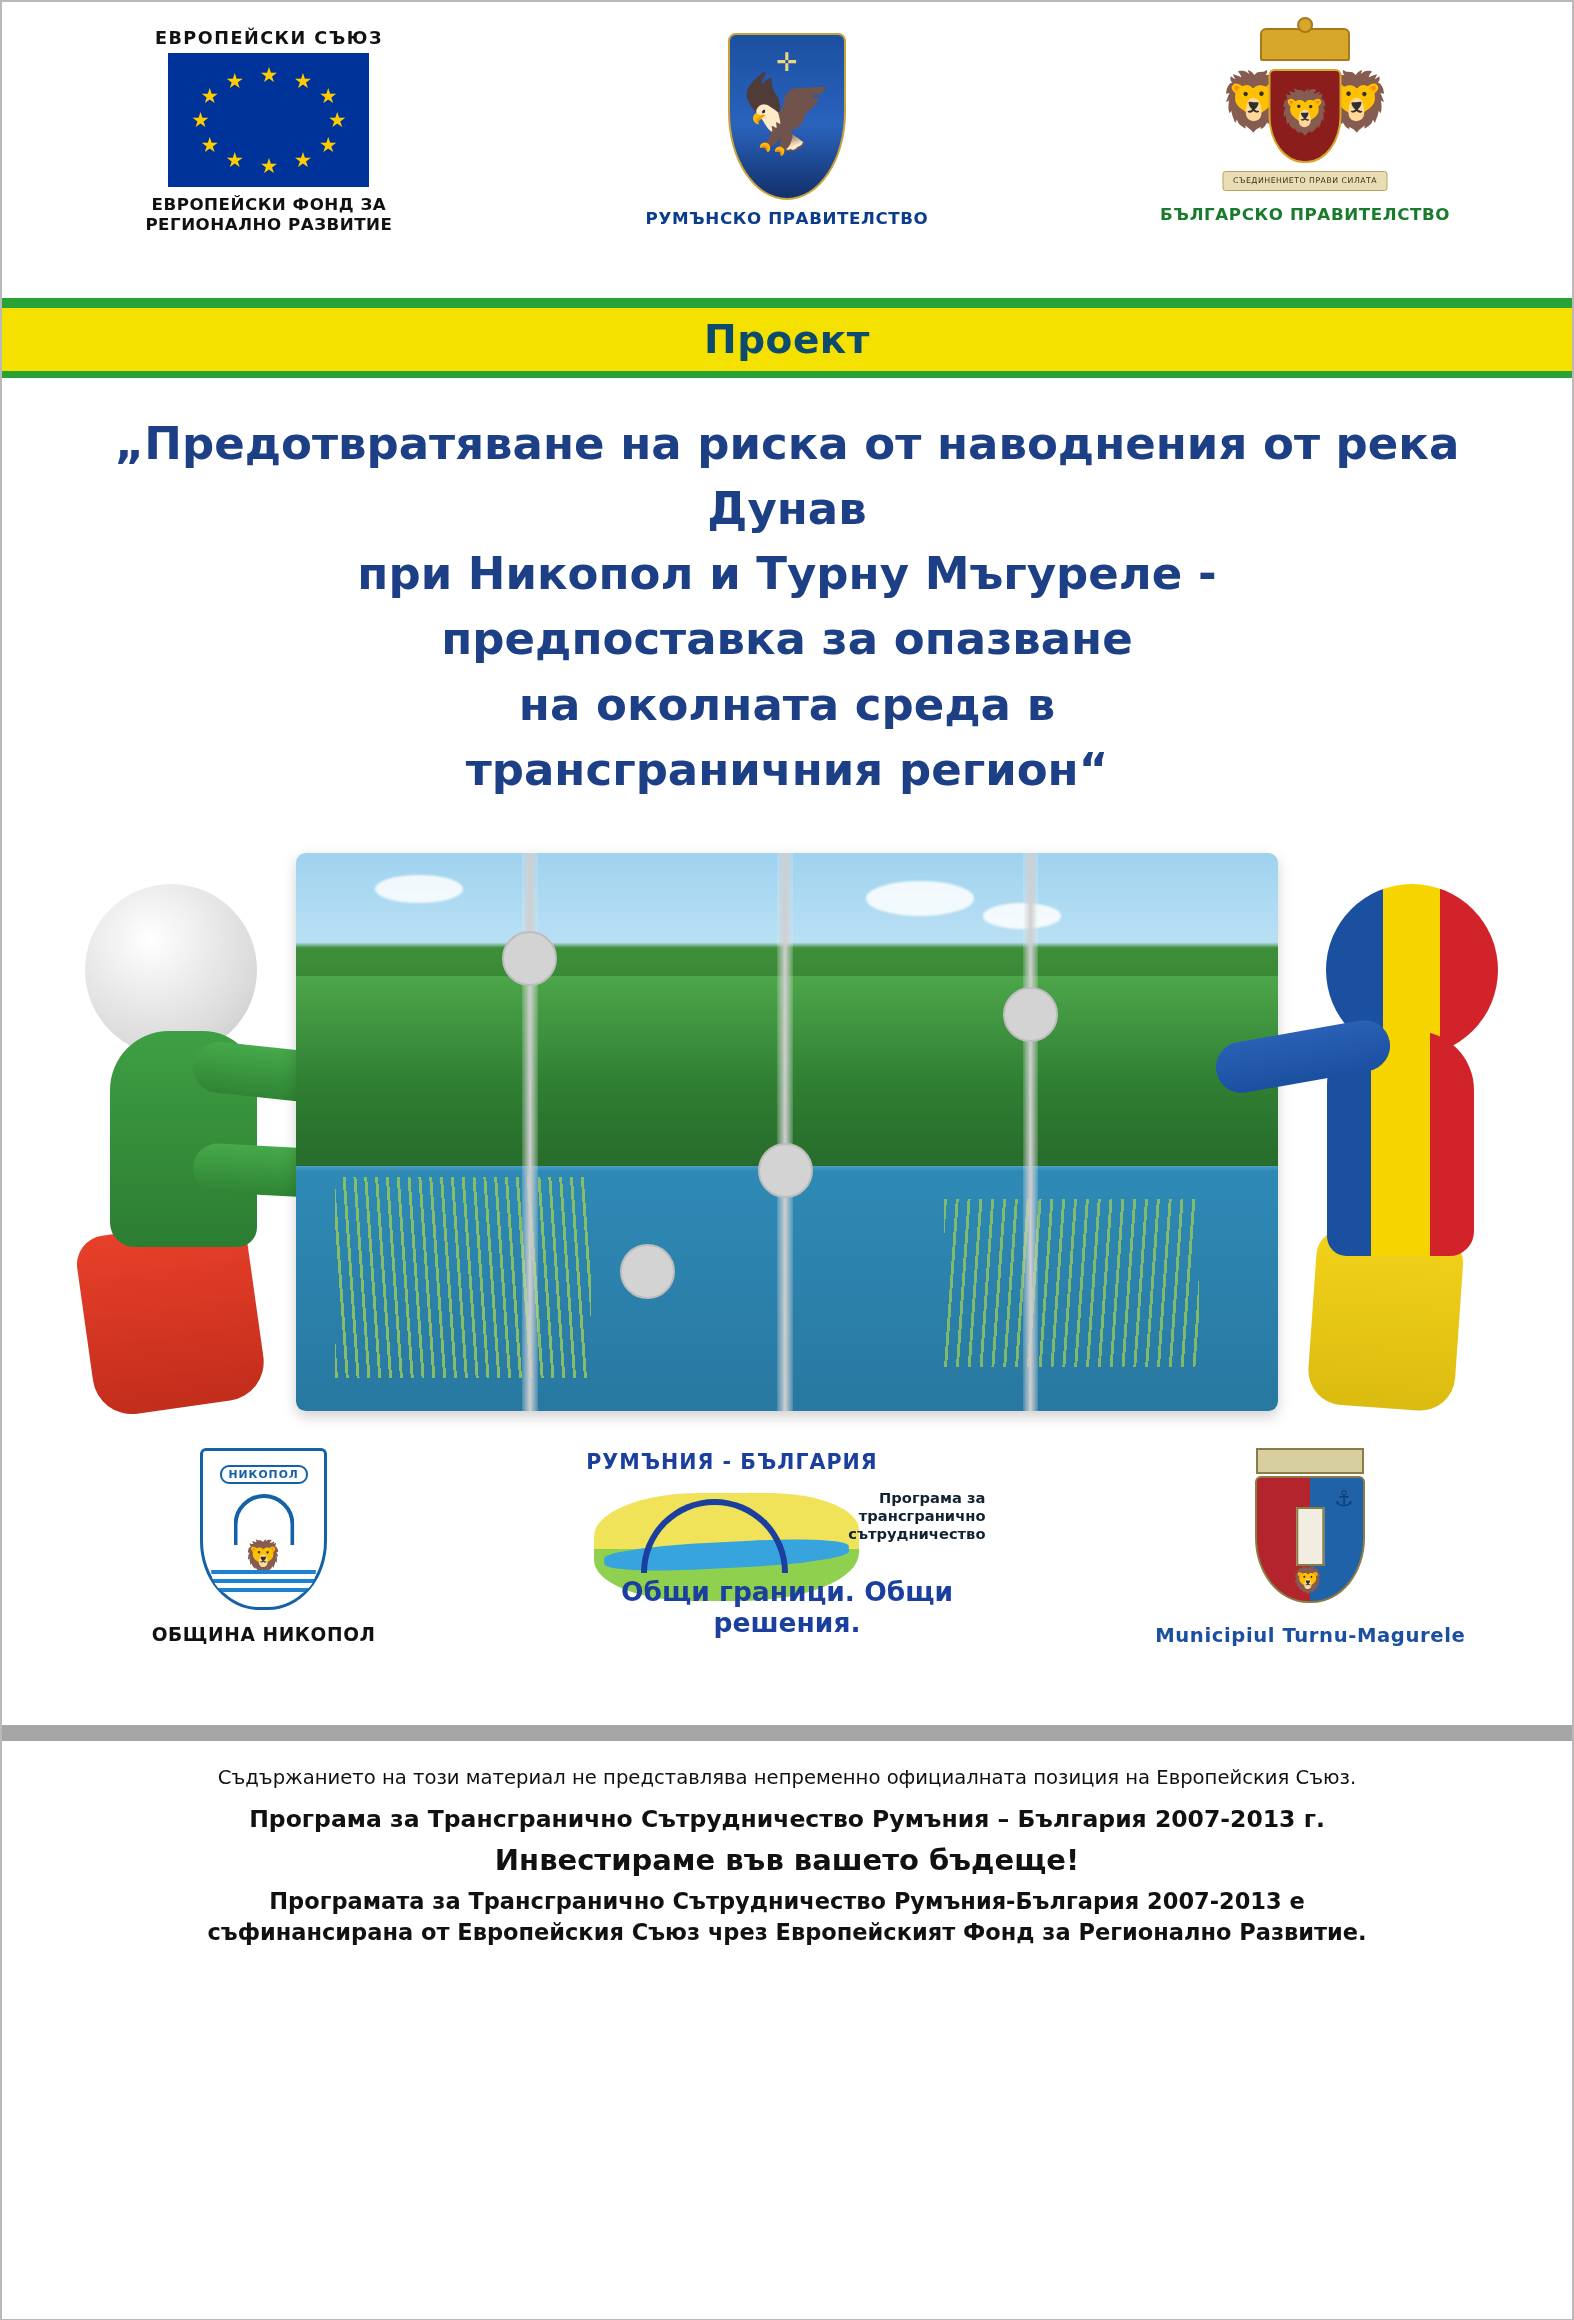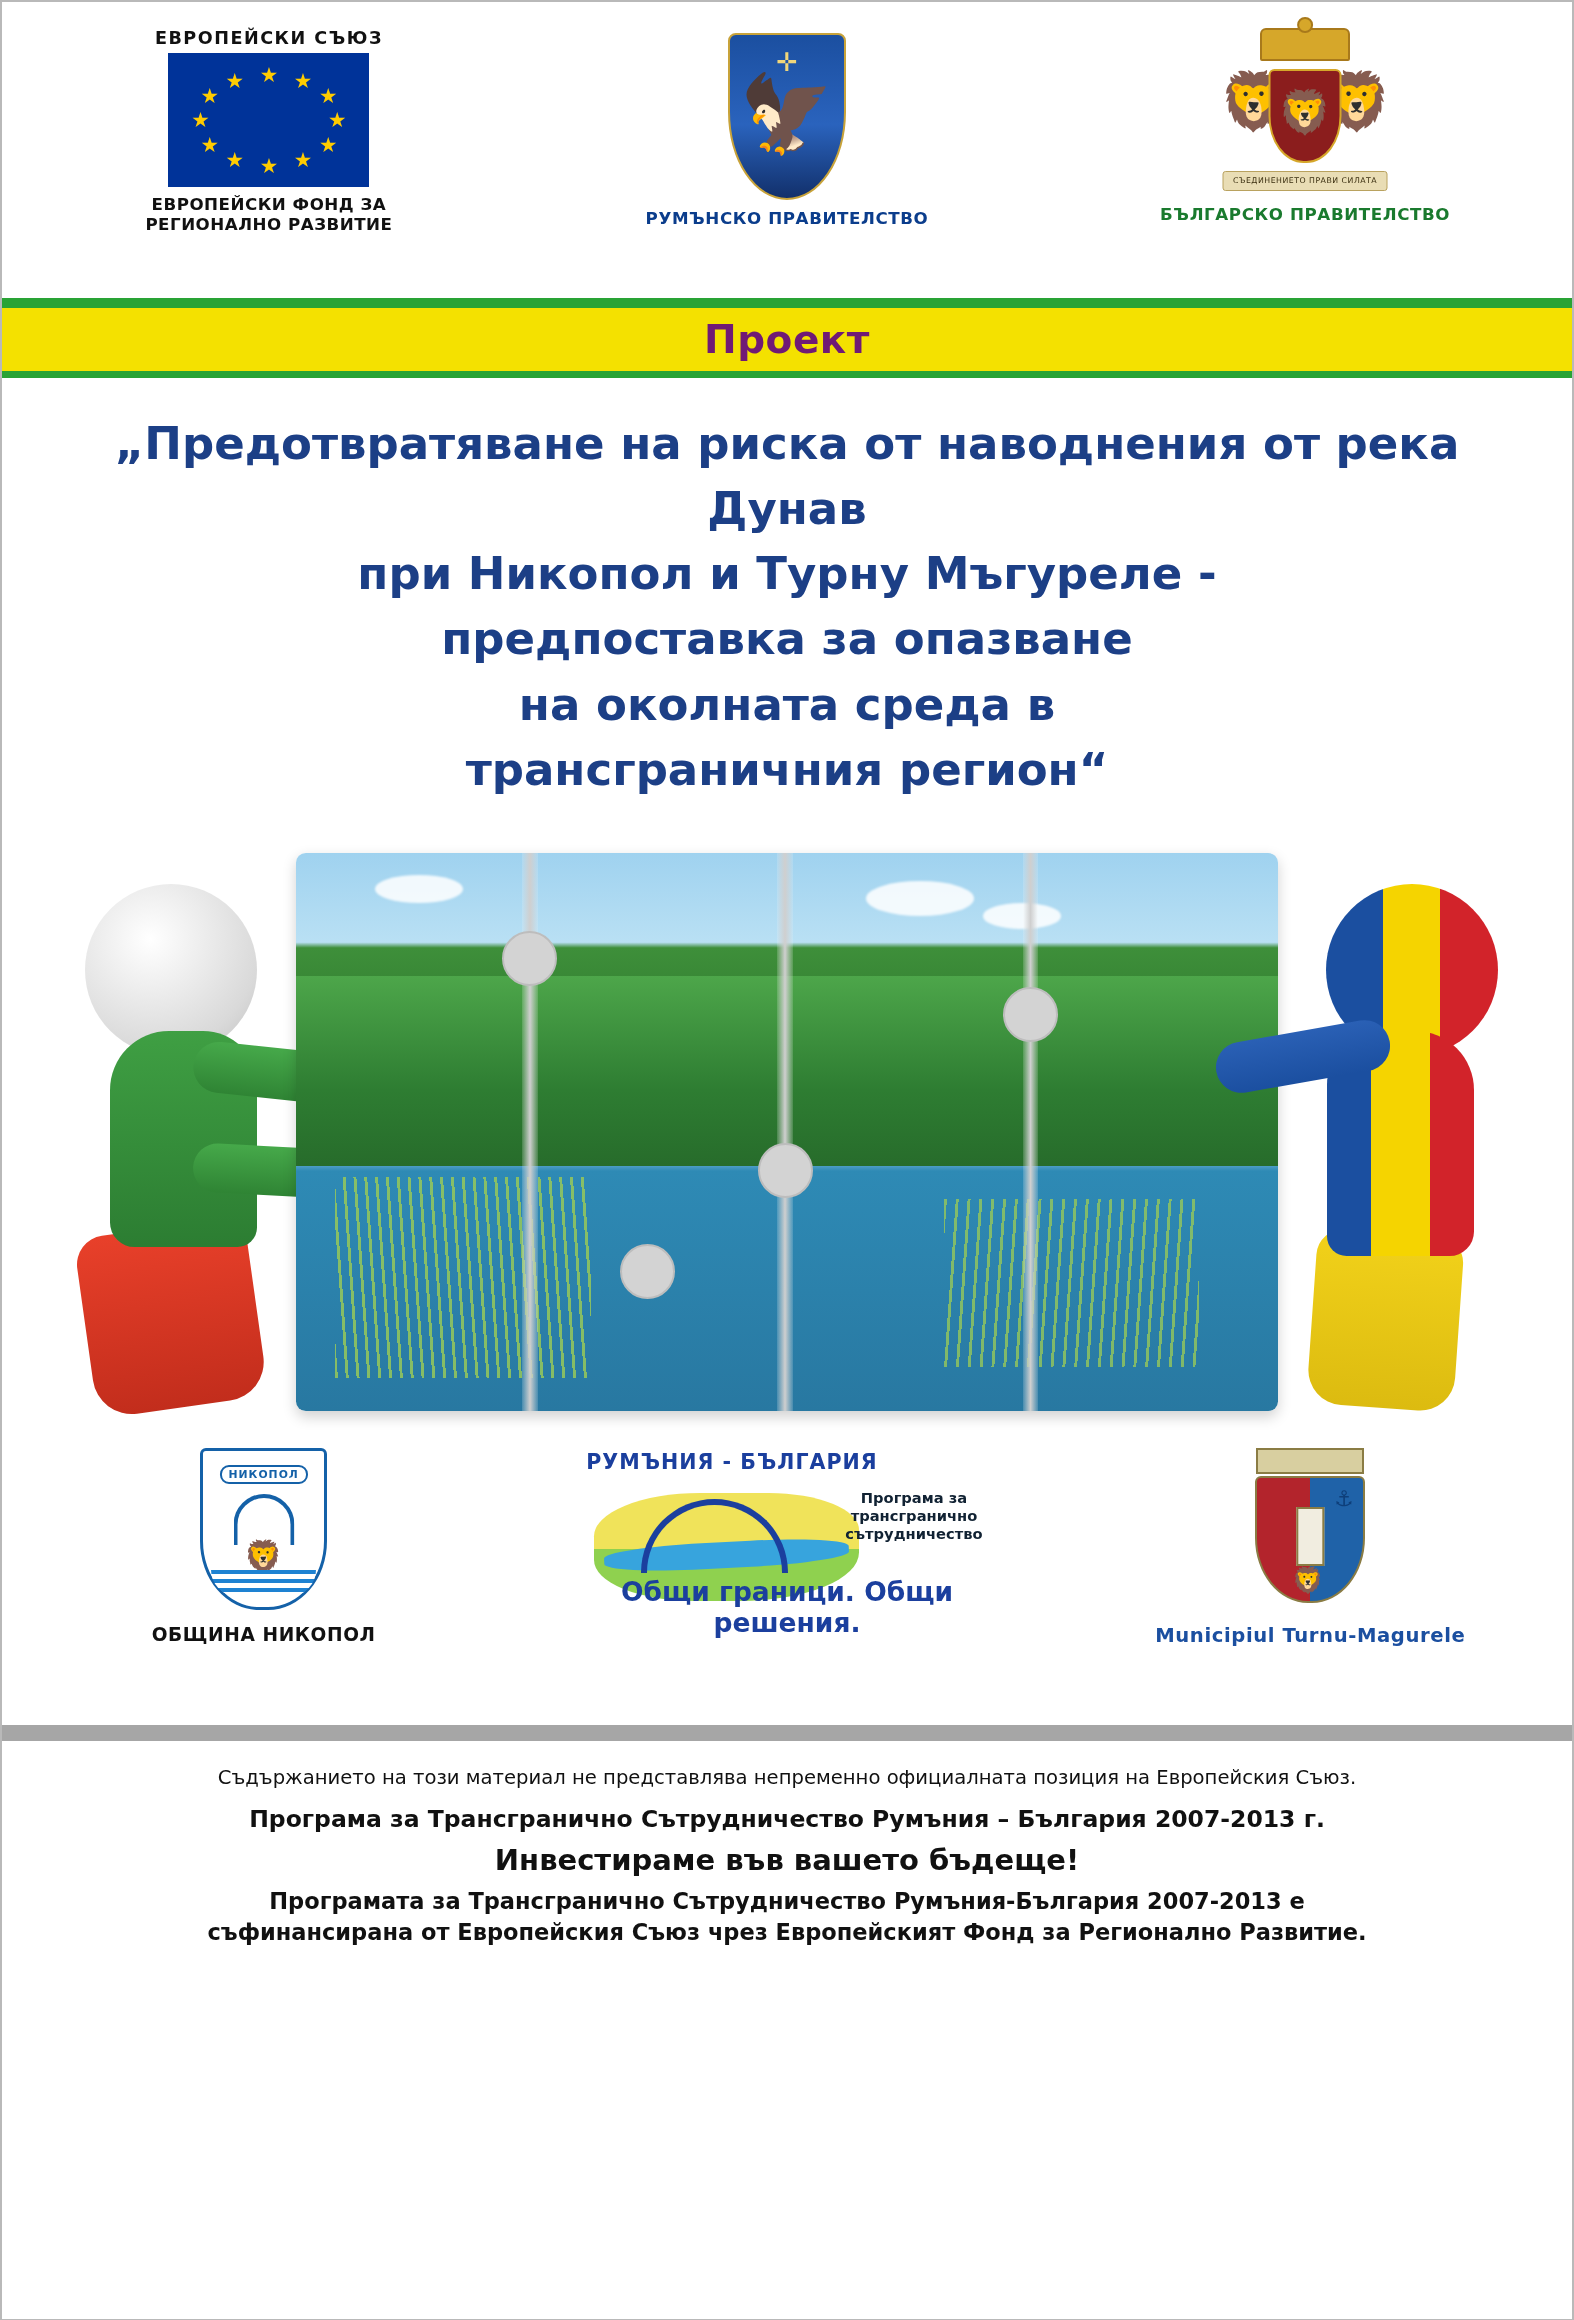--- a/index.html
+++ b/index.html
@@ -199,21 +199,21 @@
   .yellow-band {
     height: 63px;
     background: #f4e100;
     display: flex;
     align-items: center;
     justify-content: center;
   }
   .yellow-band .label {
     font-size: 39px;
     font-weight: bold;
-    color: #701a75;
+    color: #0c4a6e;
     letter-spacing: 0.5px;
   }
   .green-rule-bottom {
     height: 6.9px;
     background: #29a335;
   }
 
   
   .title {
     text-align: center;
@@ -454,23 +454,23 @@
   .prog-logo .rb-title {
     position: absolute;
     left: 9.8px; top: 2px;
     font-size: 20.6px;
     font-weight: bold;
     color: #1b3f9e;
     letter-spacing: 1px;
   }
   .prog-logo .sub {
     position: absolute;
-    right: 0; top: 41px;
+    right: 12px; top: 41px;
     width: 167px;
-    text-align: center;
+    text-align: right;
     font-size: 14.7px;
     font-weight: bold;
     color: #123;
     line-height: 1.2;
   }
   .prog-logo .map {
     position: absolute;
     left: 17.6px; top: 45px;
     width: 265px; height: 108px;
     background: linear-gradient(180deg, #f0e35a 0 52%, #8fd14f 52% 100%);

